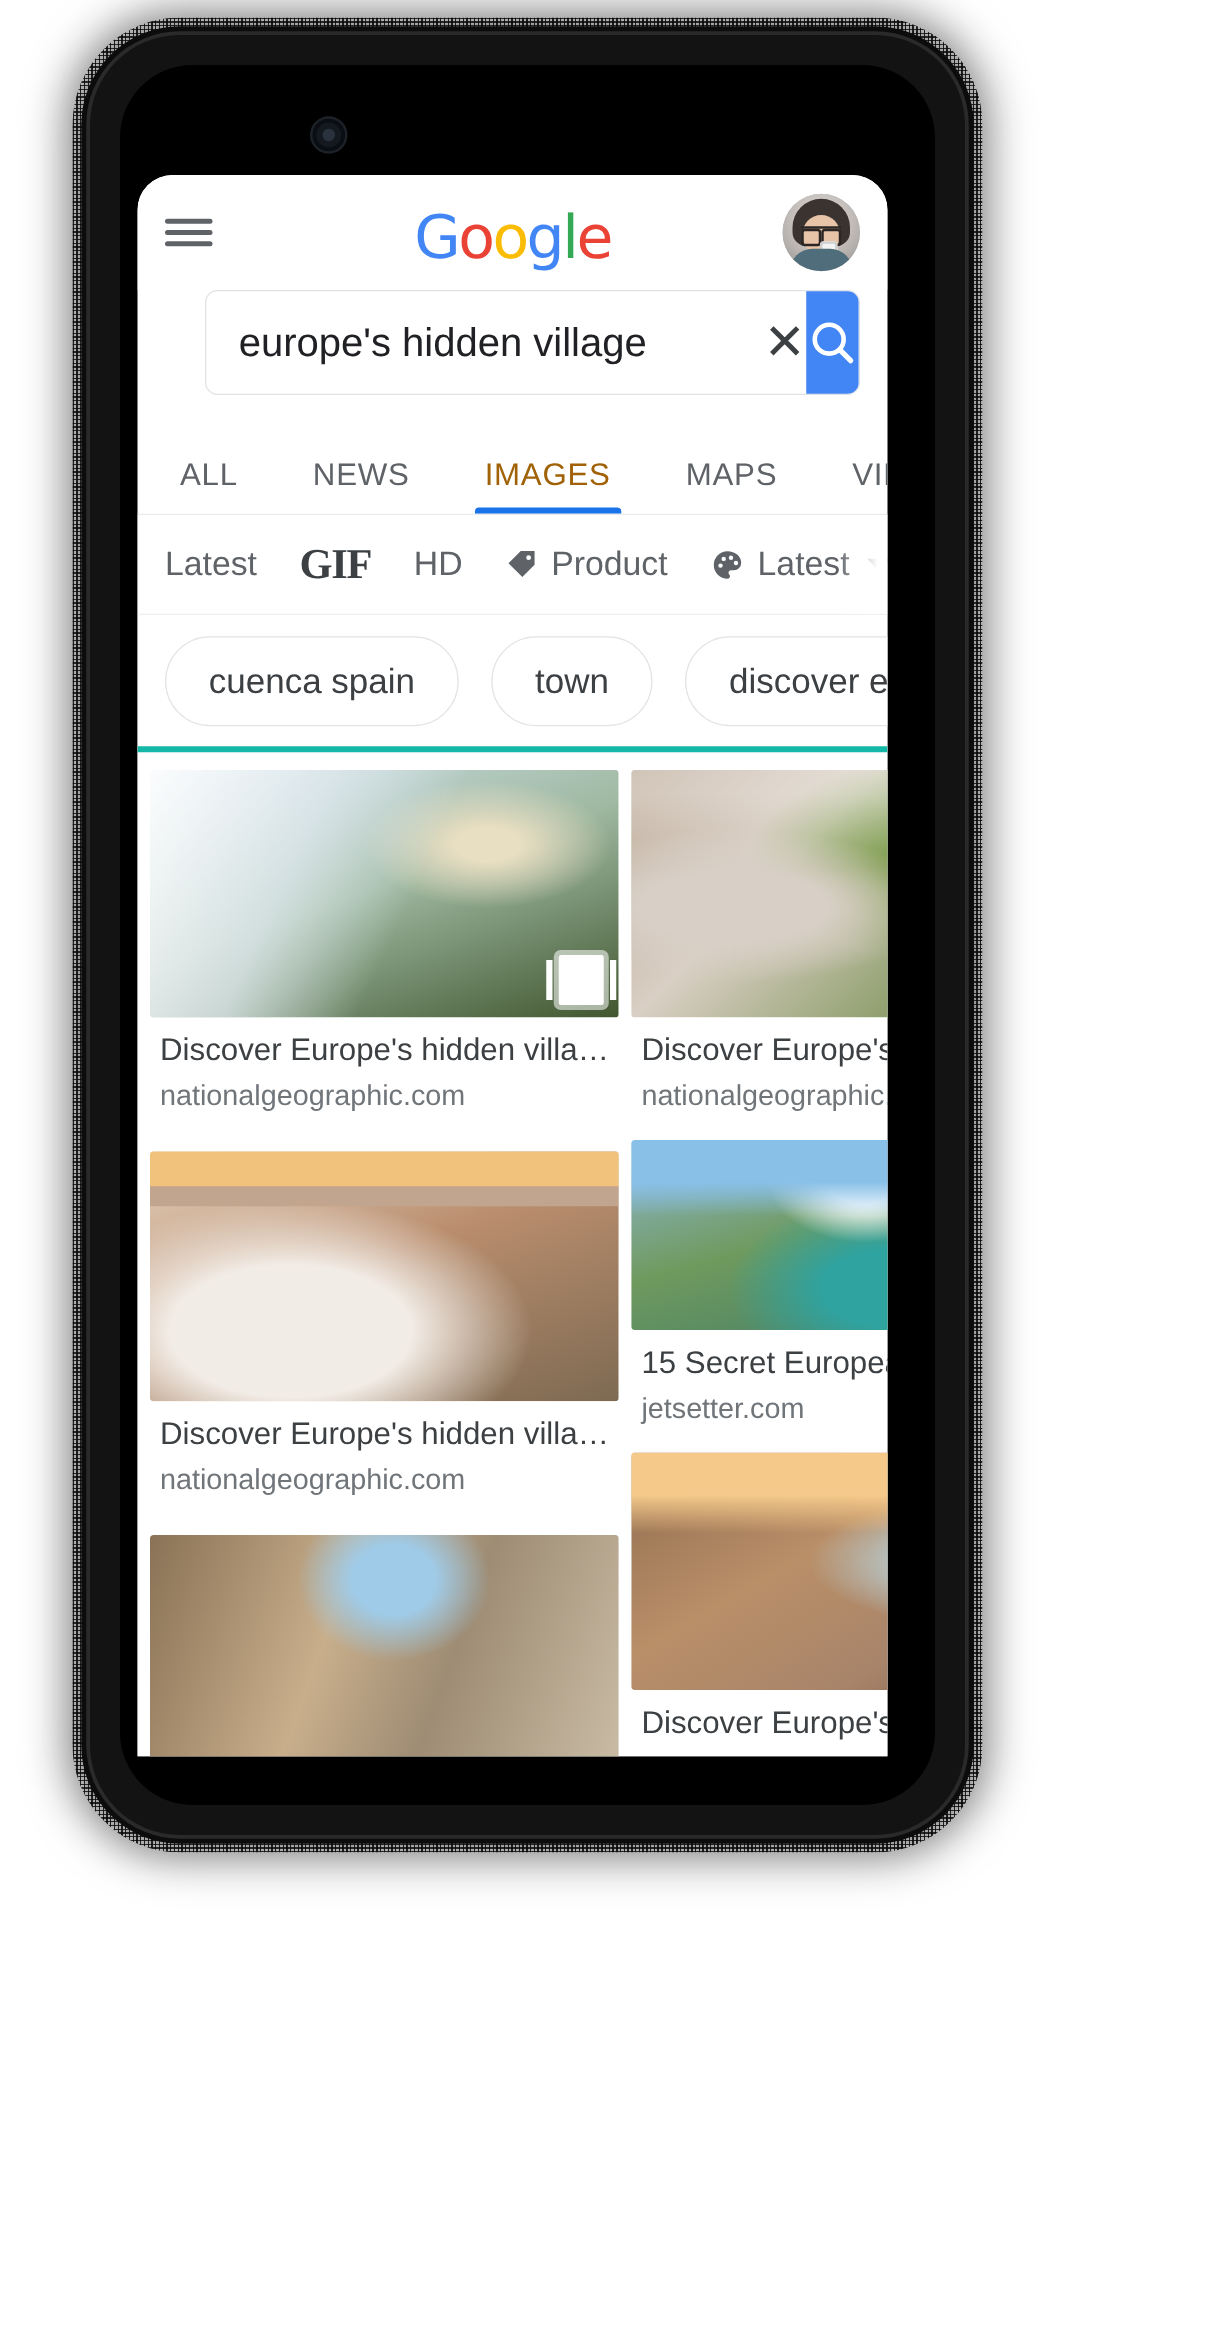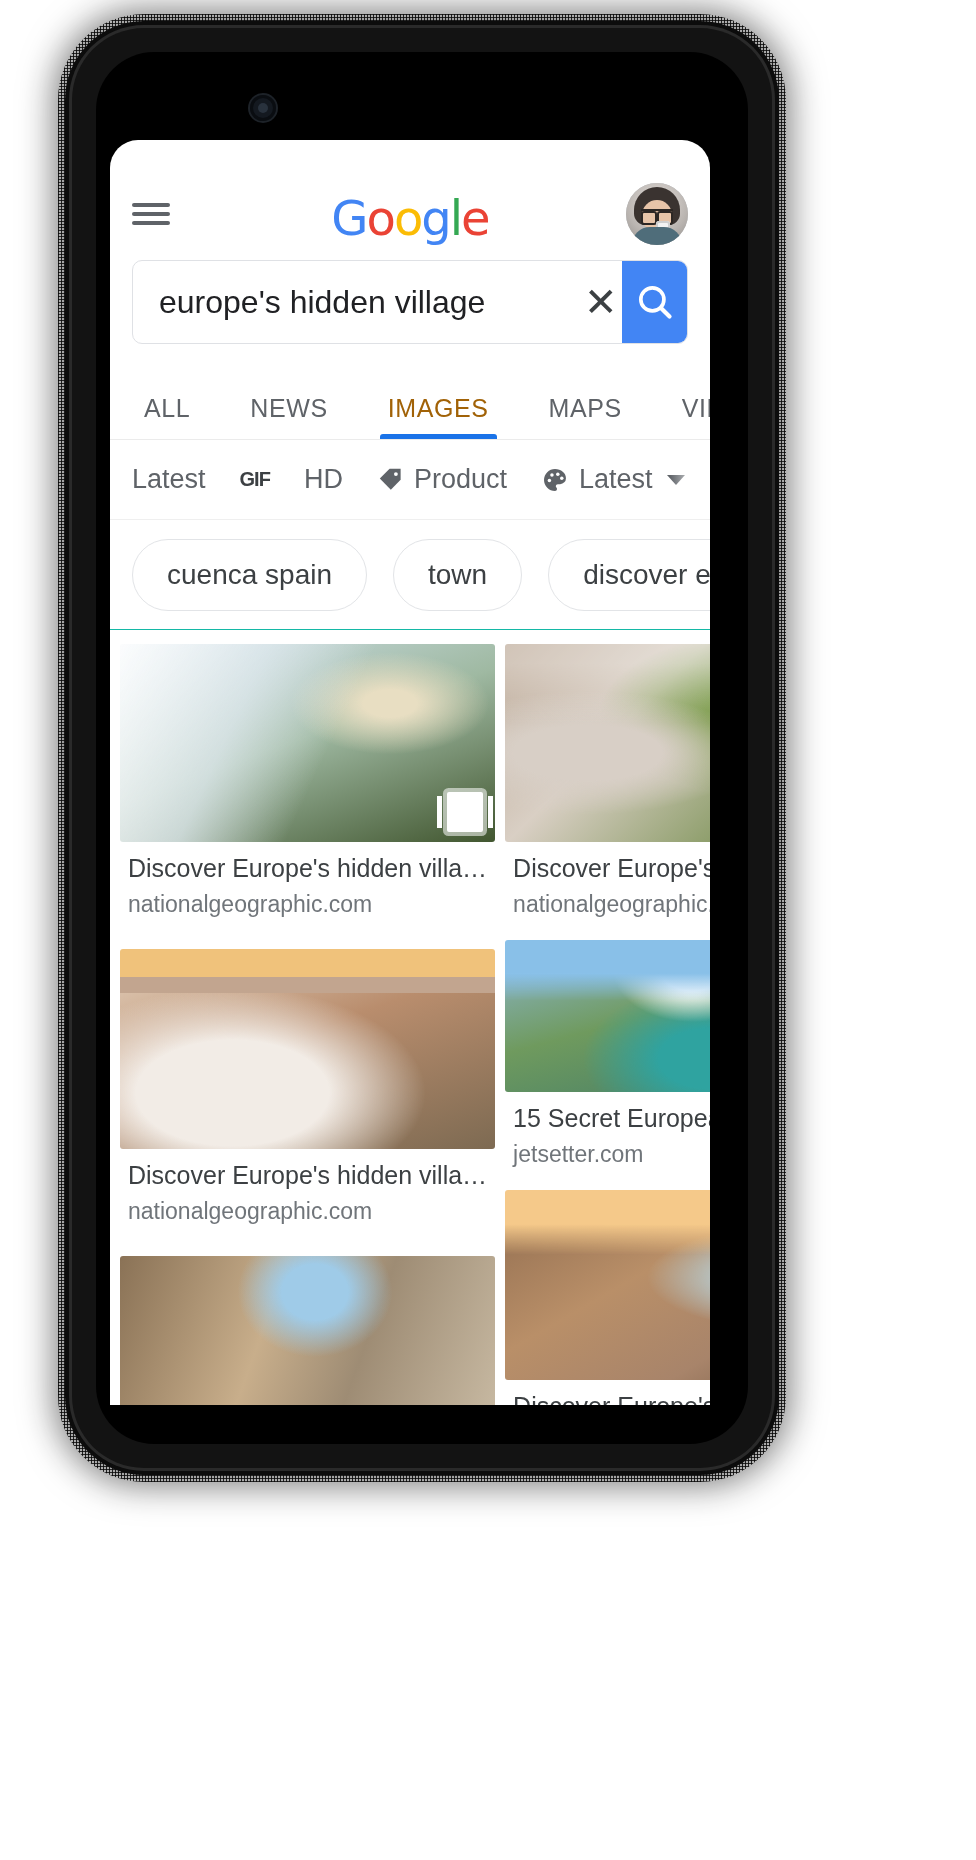--- a/index.html
+++ b/index.html
@@ -76,21 +76,20 @@
     overflow:hidden;
   }
 
   
   .gheader{
     height:92px;
     display:flex; align-items:center;
     padding:0 22px;
     background:#fff;
     position:relative;
-    margin-top:28px;
   }
   .hamburger{
     width:38px; height:30px;
     display:flex; flex-direction:column; justify-content:space-between;
     padding:4px 0;
     cursor:pointer;
   }
   .hamburger span{ display:block; height:4px; background:#5f6368; border-radius:2px; }
   .glogo{
     position:absolute; left:0; right:0; top:26px;
@@ -116,21 +115,21 @@
   .av-glass{ position:absolute; left:15px; top:26px; width:32px; height:11px; border-top:2px solid #2c2724; }
   .av-glass:before,.av-glass:after{
     content:""; position:absolute; top:0; width:12px; height:10px;
     border:2px solid #2c2724; border-radius:3px;
   }
   .av-glass:before{ left:0; } .av-glass:after{ right:0; }
   .av-body{ position:absolute; left:6px; bottom:0; width:50px; height:18px; border-radius:22px 22px 0 0; background:#4f6d7a; }
   .av-cup{ position:absolute; left:30px; top:38px; width:14px; height:14px; border-radius:3px; background:#f3f3f3; box-shadow:inset 0 0 0 2px #cfcfcf; }
 
   
-  .searchwrap{ padding:0 22px 0 22px; }
+  .searchwrap{ padding:0 22px 0 22px;margin-left:32px; }
   .searchbar{
     height:84px;
     display:flex; align-items:center;
     border:1px solid #dfe1e5;
     border-radius:10px;
     overflow:hidden;
     background:#fff;
   }
   .search-input{
     flex:1;
@@ -190,33 +189,33 @@
     border-bottom:1px solid #efefef;
     overflow:hidden;
     position:relative;
     background:#fff;
   }
   .filter{
     display:flex; align-items:center; gap:10px;
     font-size:27px; color:#5f6368; white-space:nowrap; cursor:pointer;justify-content:flex-end;
   }
   .filter.gif{
-    font-family:Liberation Sans, sans-serif;
-    font-weight:bold; letter-spacing:-1px; color:#3c4043; font-size:20px;
+    font-family:Liberation Serif, serif;
+    font-weight:bold; letter-spacing:-1px; color:#3c4043; font-size:34px;
   }
   .caret{ width:0;height:0;border-left:9px solid transparent;border-right:9px solid transparent;border-top:10px solid #5f6368; margin-left:4px; }
 
   
   .chips{
     height:110px;
     display:flex; align-items:center;
     gap:26px;
     padding:0 22px;
     overflow:hidden;
-    border-bottom:1px solid #14b8a6;
+    border-bottom:5px solid #14b8a6;
     background:#fff;
   }
   .chip{
     flex:0 0 auto;
     height:72px;
     padding:0 34px;
     border:1px solid #e2e4e7;
     border-radius:36px;
     display:flex; align-items:center;
     font-size:28px; color:#3c4043;

